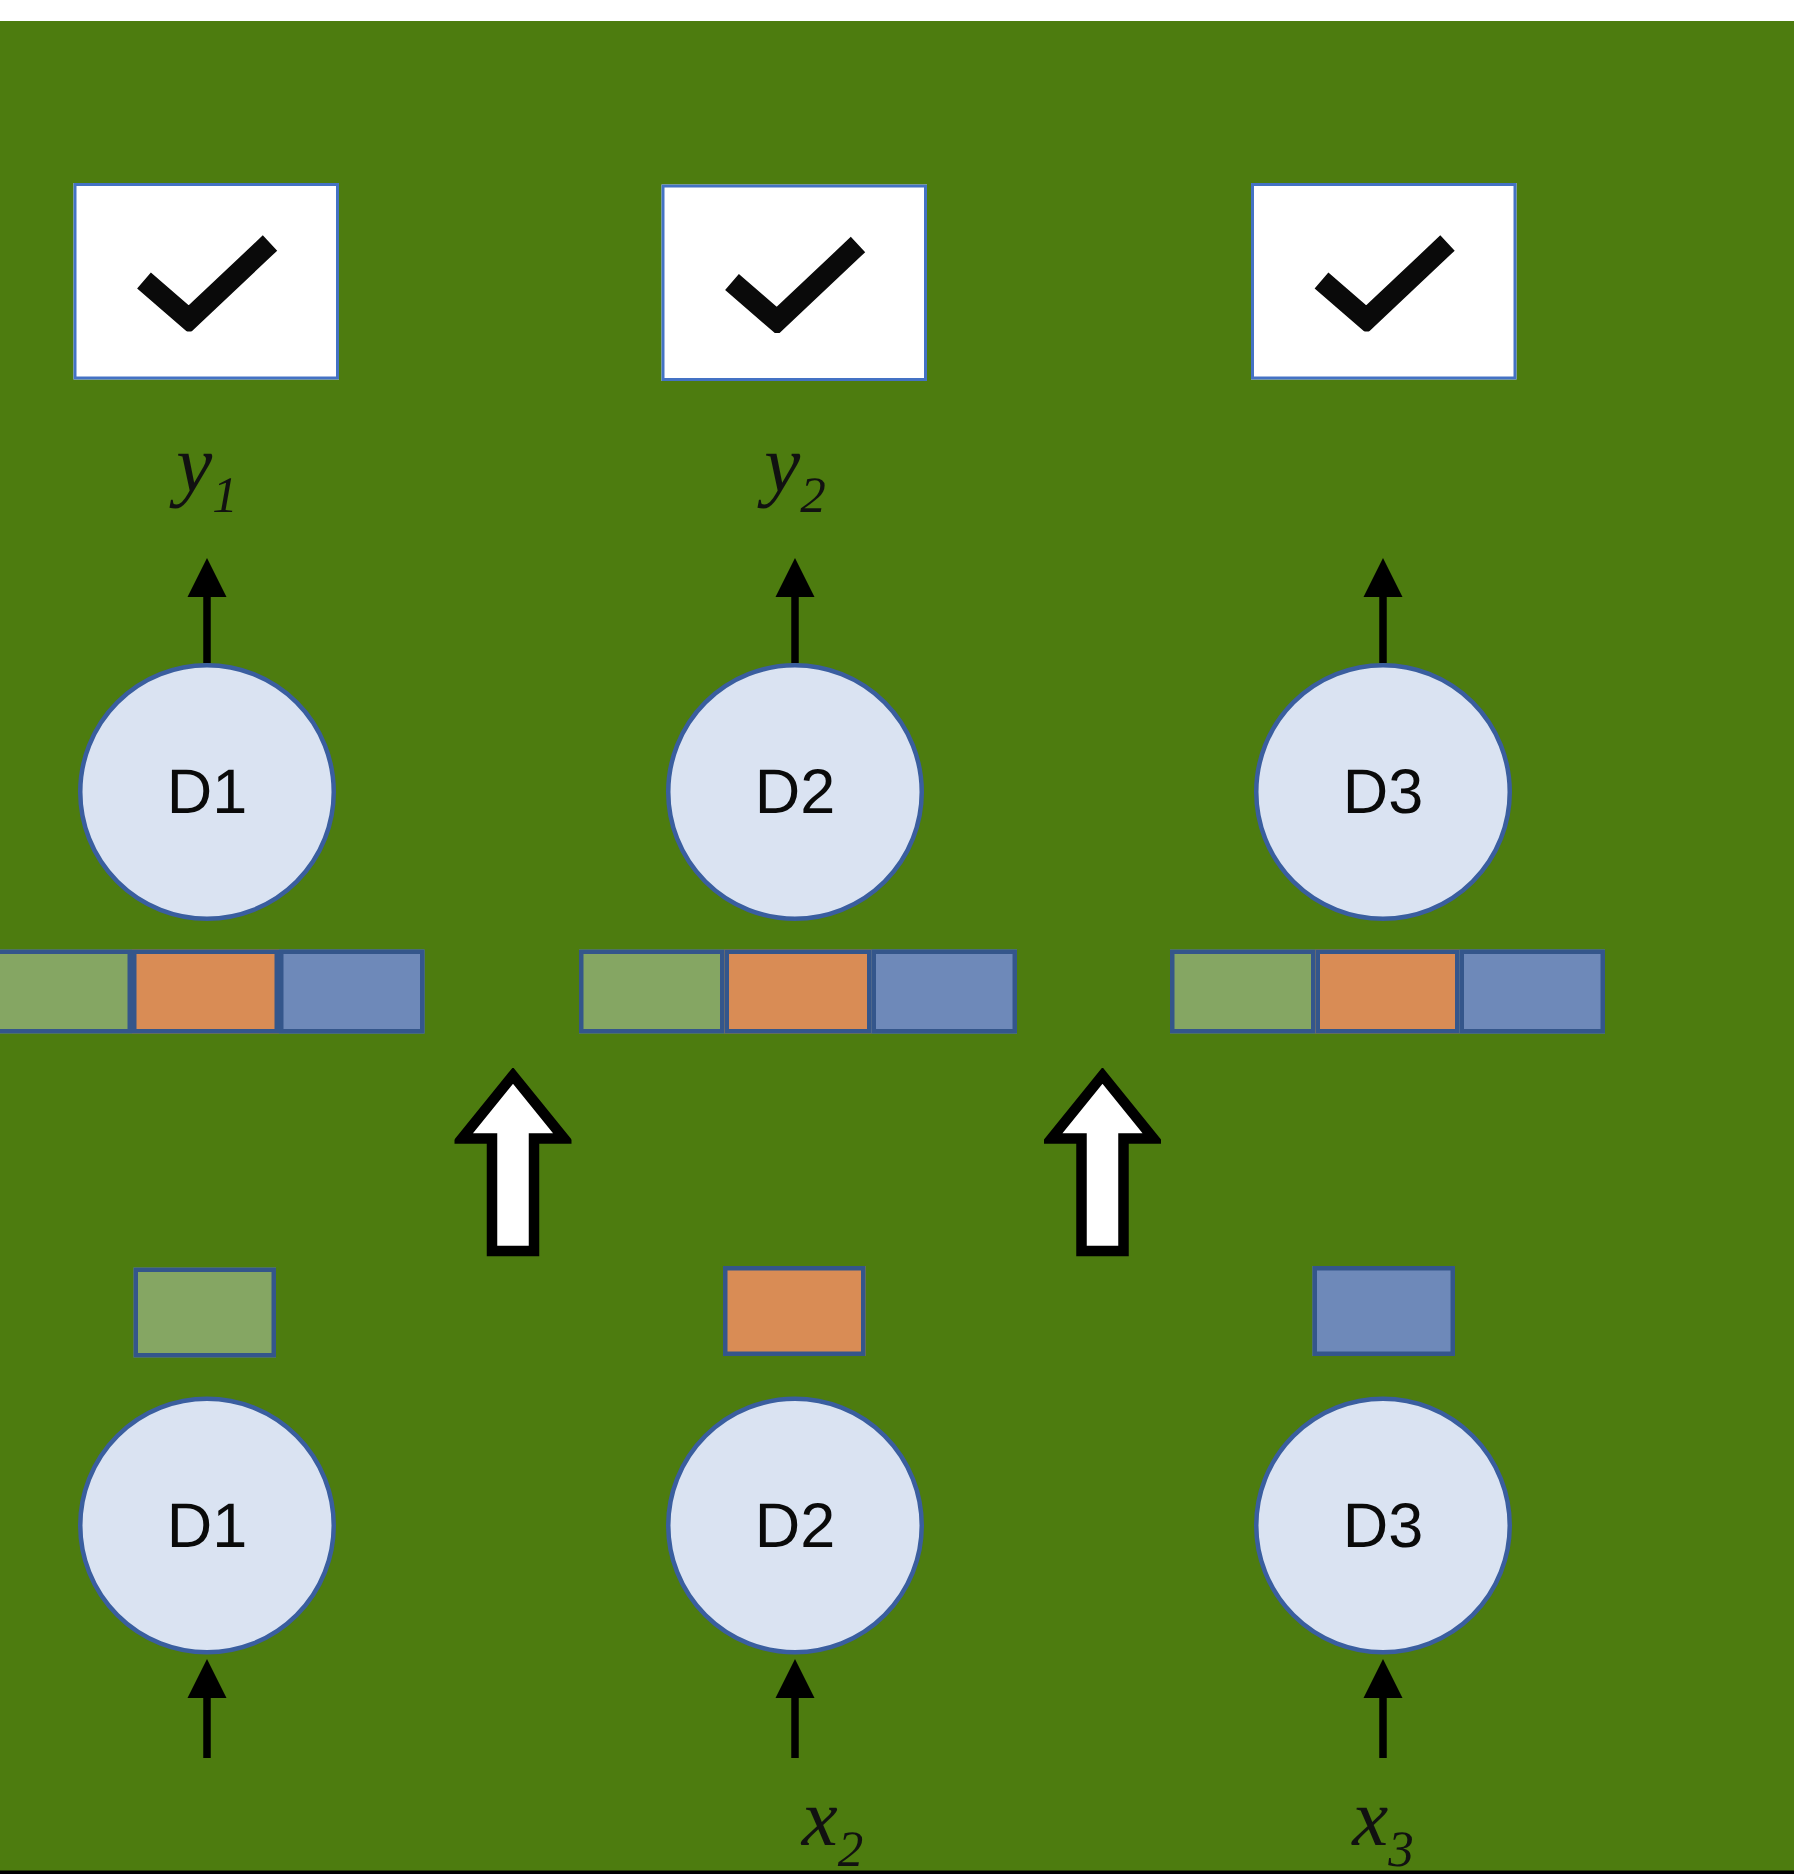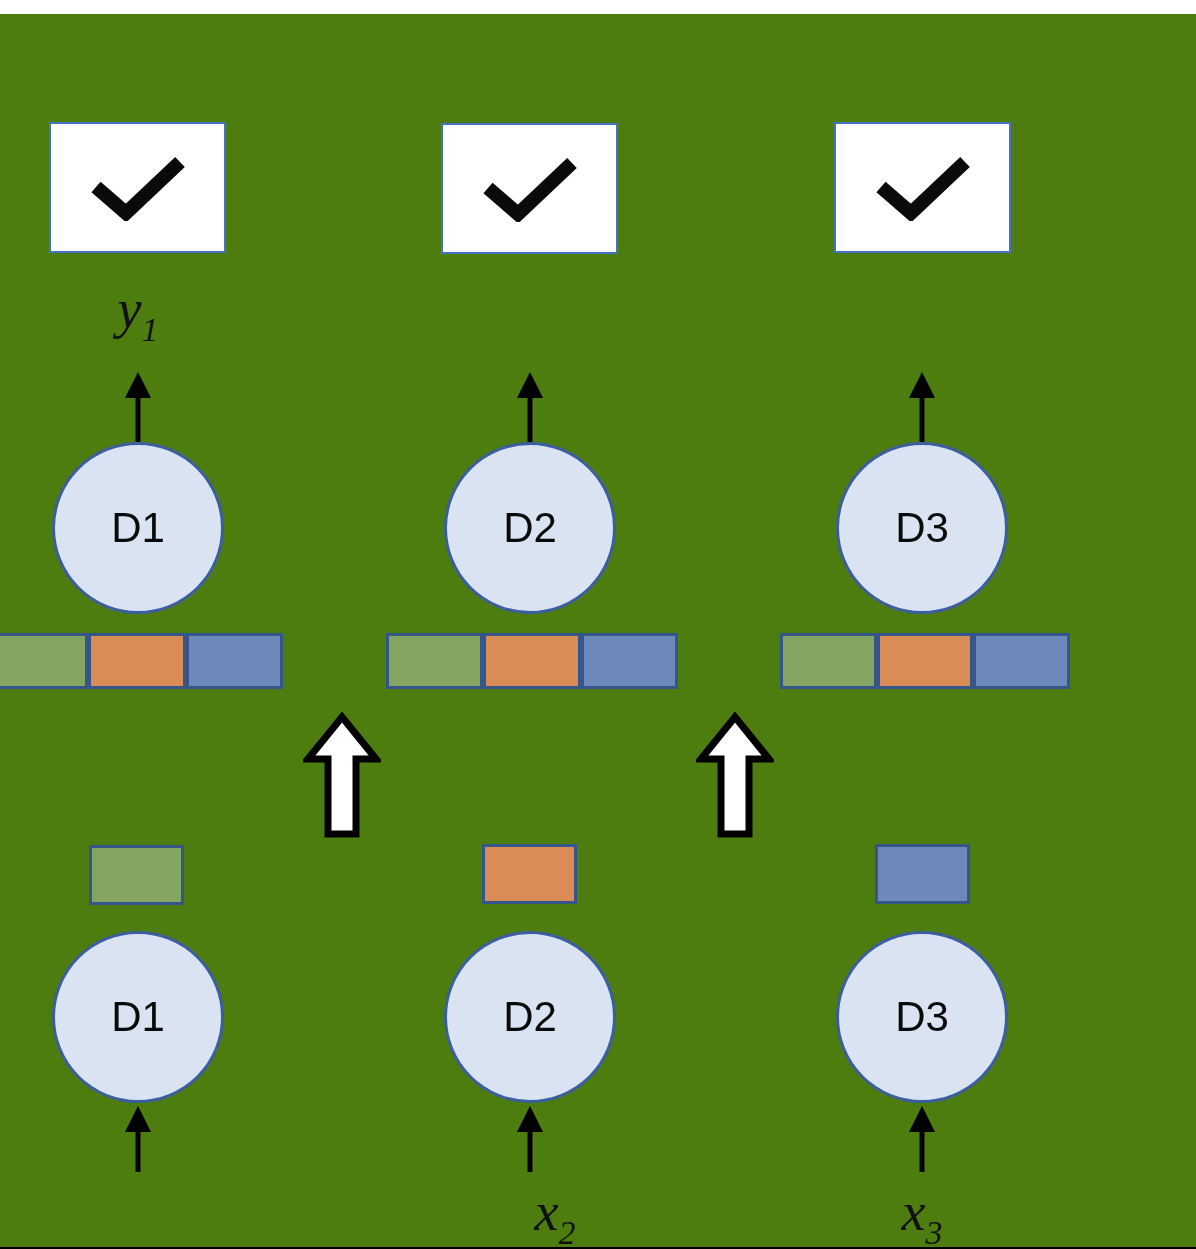--- a/index.html
+++ b/index.html
@@ -63,20 +63,23 @@
   </div>
 
   <div class="checkbox" style="left:834px;top:108px;">
     <svg width="100" height="66" viewBox="0 0 100 66">
       <polyline points="8,32 38,58 92,7" fill="none" stroke="#0a0a0a" stroke-width="14"></polyline>
     </svg>
   </div>
 
   <div class="mlabel" style="left:38px;top:255px;">
     <span>y</span><sub>1</sub>
+  </div>
+  <div class="mlabel" style="left:430px;top:255px;">
+    <span>y</span><sub>2</sub>
   </div>
 
   <svg class="arrow" style="left:122px;top:358px;" width="32" height="70">
     <line x1="16" y1="70" x2="16" y2="18" stroke="#000" stroke-width="5"></line>
     <polygon points="16,0 29,26 3,26" fill="#000"></polygon>
   </svg>
   <svg class="arrow" style="left:514px;top:358px;" width="32" height="70">
     <line x1="16" y1="70" x2="16" y2="18" stroke="#000" stroke-width="5"></line>
     <polygon points="16,0 29,26 3,26" fill="#000"></polygon>
   </svg>

